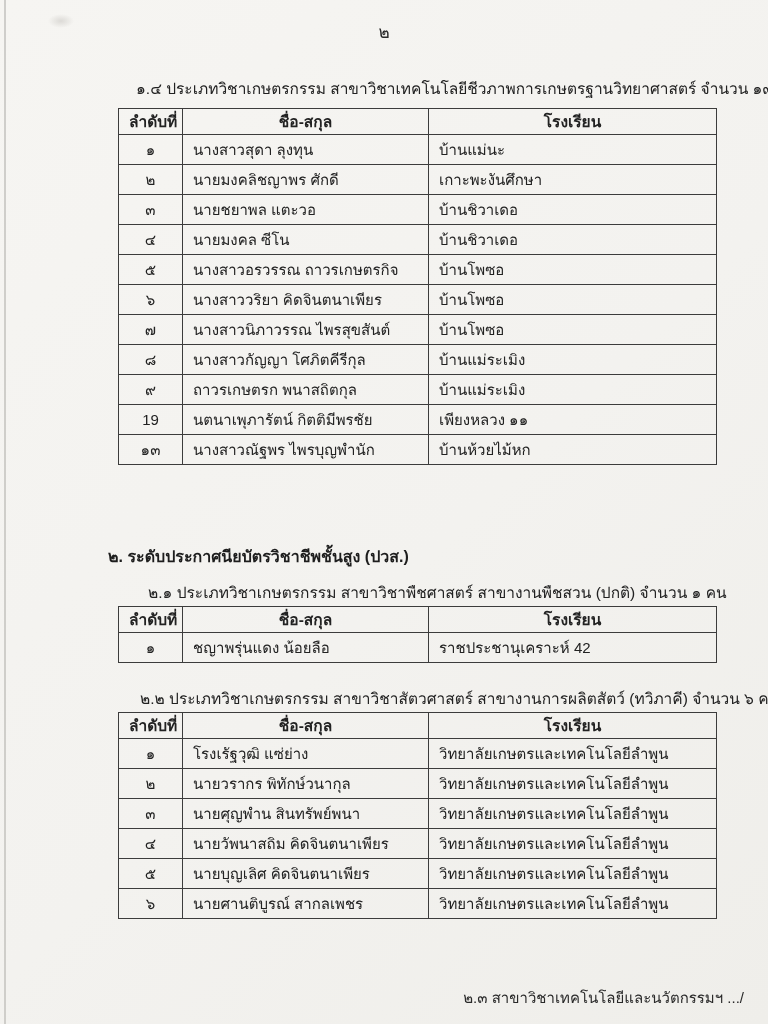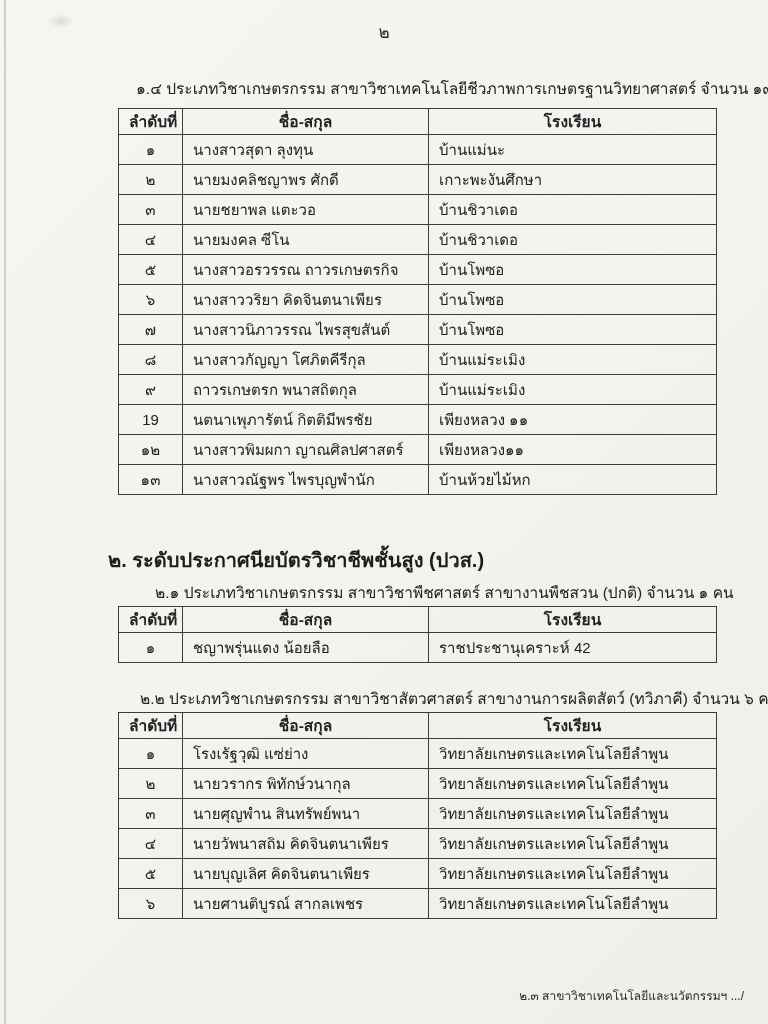--- a/index.html
+++ b/index.html
@@ -30,23 +30,23 @@
   .page-number{
     position:absolute;top:18px;left:0;width:768px;
     text-align:center;font-size:17px;color:#2a2a2a;
   }
   .caption{
     position:absolute;font-size:15.5px;color:#222;white-space:nowrap;
   }
   .caption-14{left:136px;top:76px;}
   .section2-title{
     position:absolute;left:108px;top:544px;
-    font-size:20px;font-weight:bold;color:#1d1d1d;white-space:nowrap;
-  }
-  .caption-21{left:155px;top:580px;}
+    font-size:16px;font-weight:bold;color:#1d1d1d;white-space:nowrap;
+  }
+  .caption-21{left:148px;top:580px;}
   .caption-22{left:140px;top:686px;}
   table.doc{
     position:absolute;left:118px;width:598px;
     border-collapse:collapse;
     table-layout:fixed;
     font-size:15px;color:#222;
   }
   .table-14{top:108px;}
   .table-21{top:606px;}
   .table-22{top:712px;}
@@ -63,21 +63,21 @@
   table.doc td{height:29px;}
   .table-14 td{height:29.2px;}
   .table-21 td{height:28px;}
   .table-22 td{height:27.2px;}
   table.doc col.c-no{width:64px;}
   table.doc col.c-name{width:246px;}
   table.doc col.c-school{width:288px;}
   table.doc td:first-child{text-align:center;padding:0 2px;}
   .footer-note{
     position:absolute;right:24px;top:986px;
-    font-size:12px;color:#2a2a2a;white-space:nowrap;
+    font-size:15px;color:#2a2a2a;white-space:nowrap;
   }
 </style>
 </head>
 <body>
 
 <div class="page">
 
   <div class="scan-edge-left"></div>
   <div class="scan-smudge"></div>
 
@@ -143,25 +143,20 @@
           <td>๙</td>
           <td>ถาวรเกษตรก พนาสถิตกุล</td>
           <td>บ้านแม่ระเมิง</td>
         </tr>
         <tr>
           <td>19</td>
           <td>นตนาเพุภารัตน์ กิตติมีพรชัย</td>
           <td>เพียงหลวง ๑๑</td>
         </tr>
         <tr>
-          <td>๑๒</td>
-          <td>นางสาวพิมผกา ญาณศิลปศาสตร์</td>
-          <td>เพียงหลวง๑๑</td>
-        </tr>
-        <tr>
           <td>๑๓</td>
           <td>นางสาวณัฐพร ไพรบุญพำนัก</td>
           <td>บ้านห้วยไม้หก</td>
         </tr>
       </tbody>
   </table>
 
   <div class="section2-title">๒. ระดับประกาศนียบัตรวิชาชีพชั้นสูง (ปวส.)</div>
 
   <div class="caption caption-21">๒.๑  ประเภทวิชาเกษตรกรรม สาขาวิชาพืชศาสตร์ สาขางานพืชสวน (ปกติ) จำนวน ๑ คน</div>

